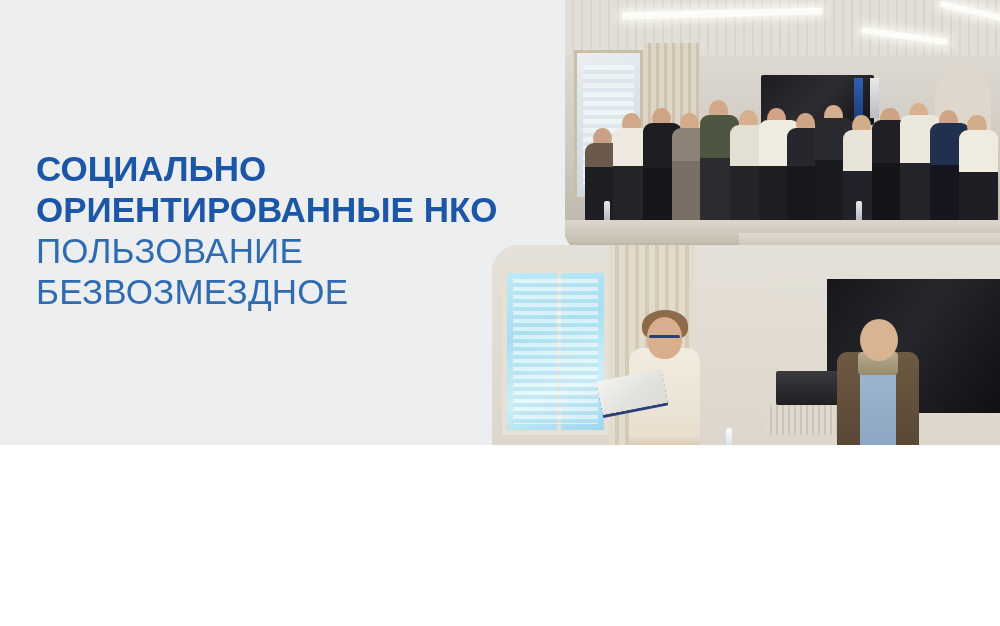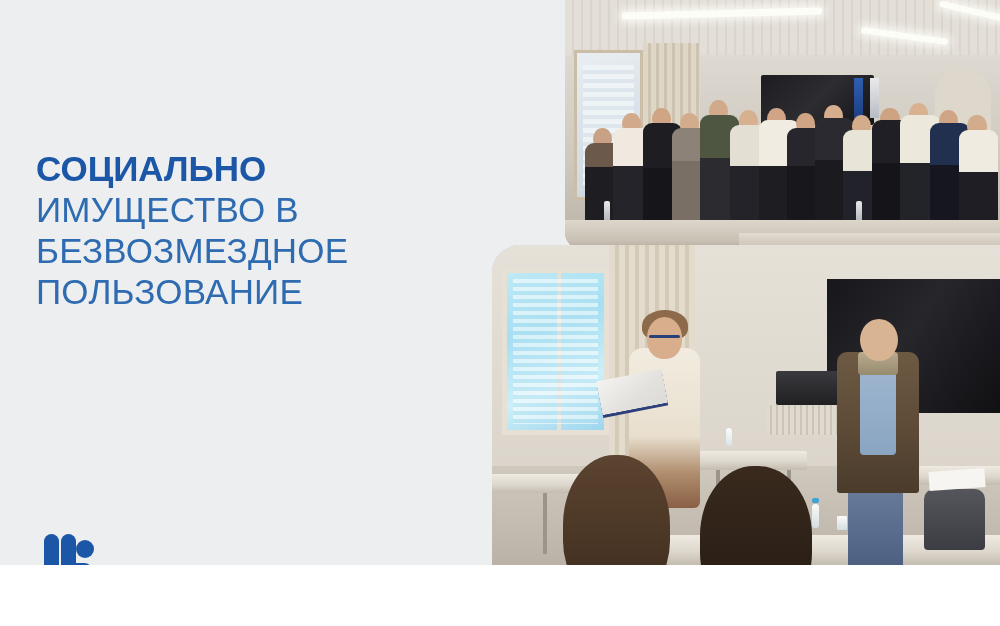--- a/index.html
+++ b/index.html
@@ -3,21 +3,21 @@
 <meta charset="utf-8">
 <style>
   html, body {
     margin: 0;
     padding: 0;
     background: #ffffff;
   }
   #poster {
     position: relative;
     width: 1000px;
-    height: 565px;
+    height: 445px;
     overflow: hidden;
     background: #edeef0;
     font-family: "Liberation Sans", sans-serif;
     -webkit-font-smoothing: antialiased;
   }
 
   
   .headline {
     position: absolute;
     left: 36px;
@@ -290,27 +290,27 @@
 </head>
 <body>
 
 <div id="poster">
 
   <div class="headline">
     <span class="hl-line">
       <span class="hl-strong">СОЦИАЛЬНО</span>
     </span>
     <span class="hl-line">
-      <span class="hl-light">ИМУЩЕСТВО В</span>
+      <span class="hl-strong">ОРИЕНТИРОВАННЫЕ НКО</span>
+    </span>
+    <span class="hl-line">
+      <span class="hl-light">ПОЛЬЗОВАНИЕ</span>
     </span>
     <span class="hl-line">
       <span class="hl-light">БЕЗВОЗМЕЗДНОЕ</span>
-    </span>
-    <span class="hl-line">
-      <span class="hl-light">ПОЛЬЗОВАНИЕ</span>
     </span>
   </div>
 
   <div class="logo">
     <svg width="66" height="48" viewBox="0 0 66 48">
       <g fill="#1B56A7">
         <rect x="0" y="2" width="15" height="44" rx="7.5"></rect>
         <rect x="17" y="2" width="15" height="44" rx="7.5"></rect>
         <rect x="17" y="31" width="31" height="15" rx="7.5"></rect>
         <circle cx="41" cy="17" r="9"></circle>

